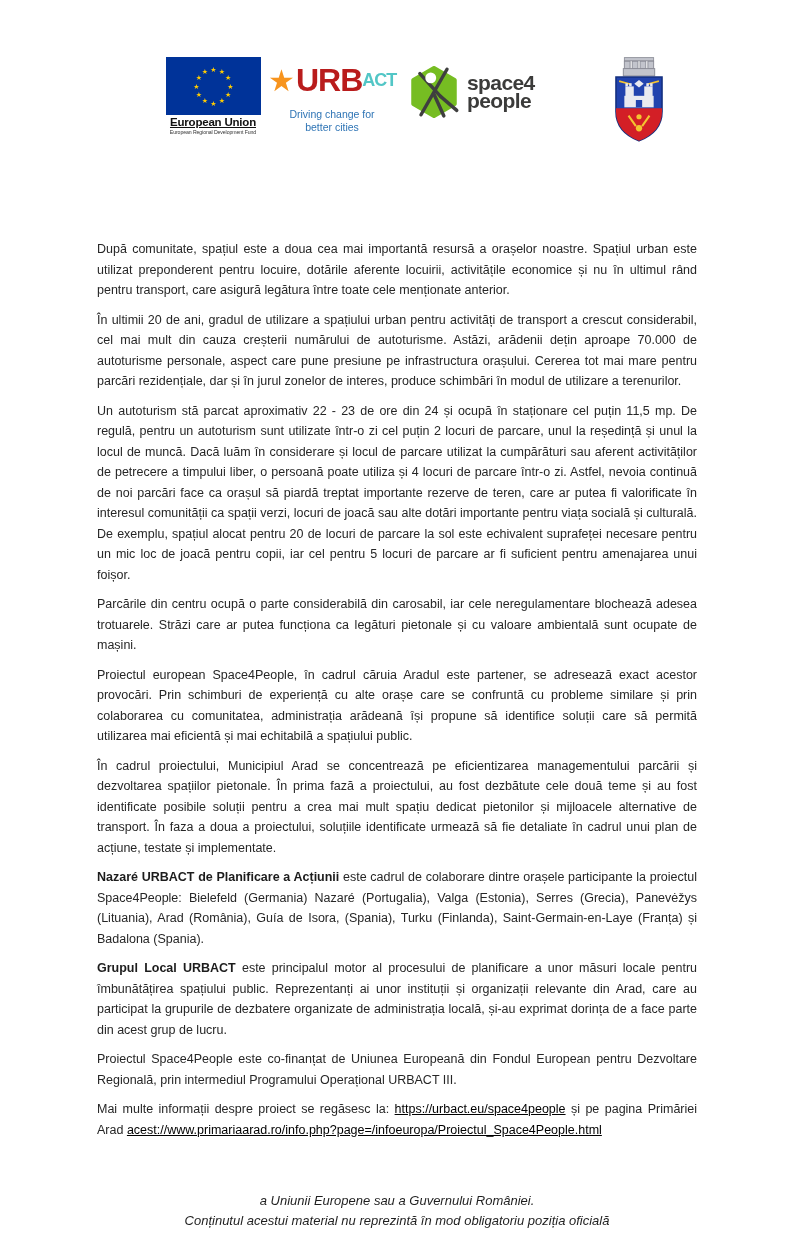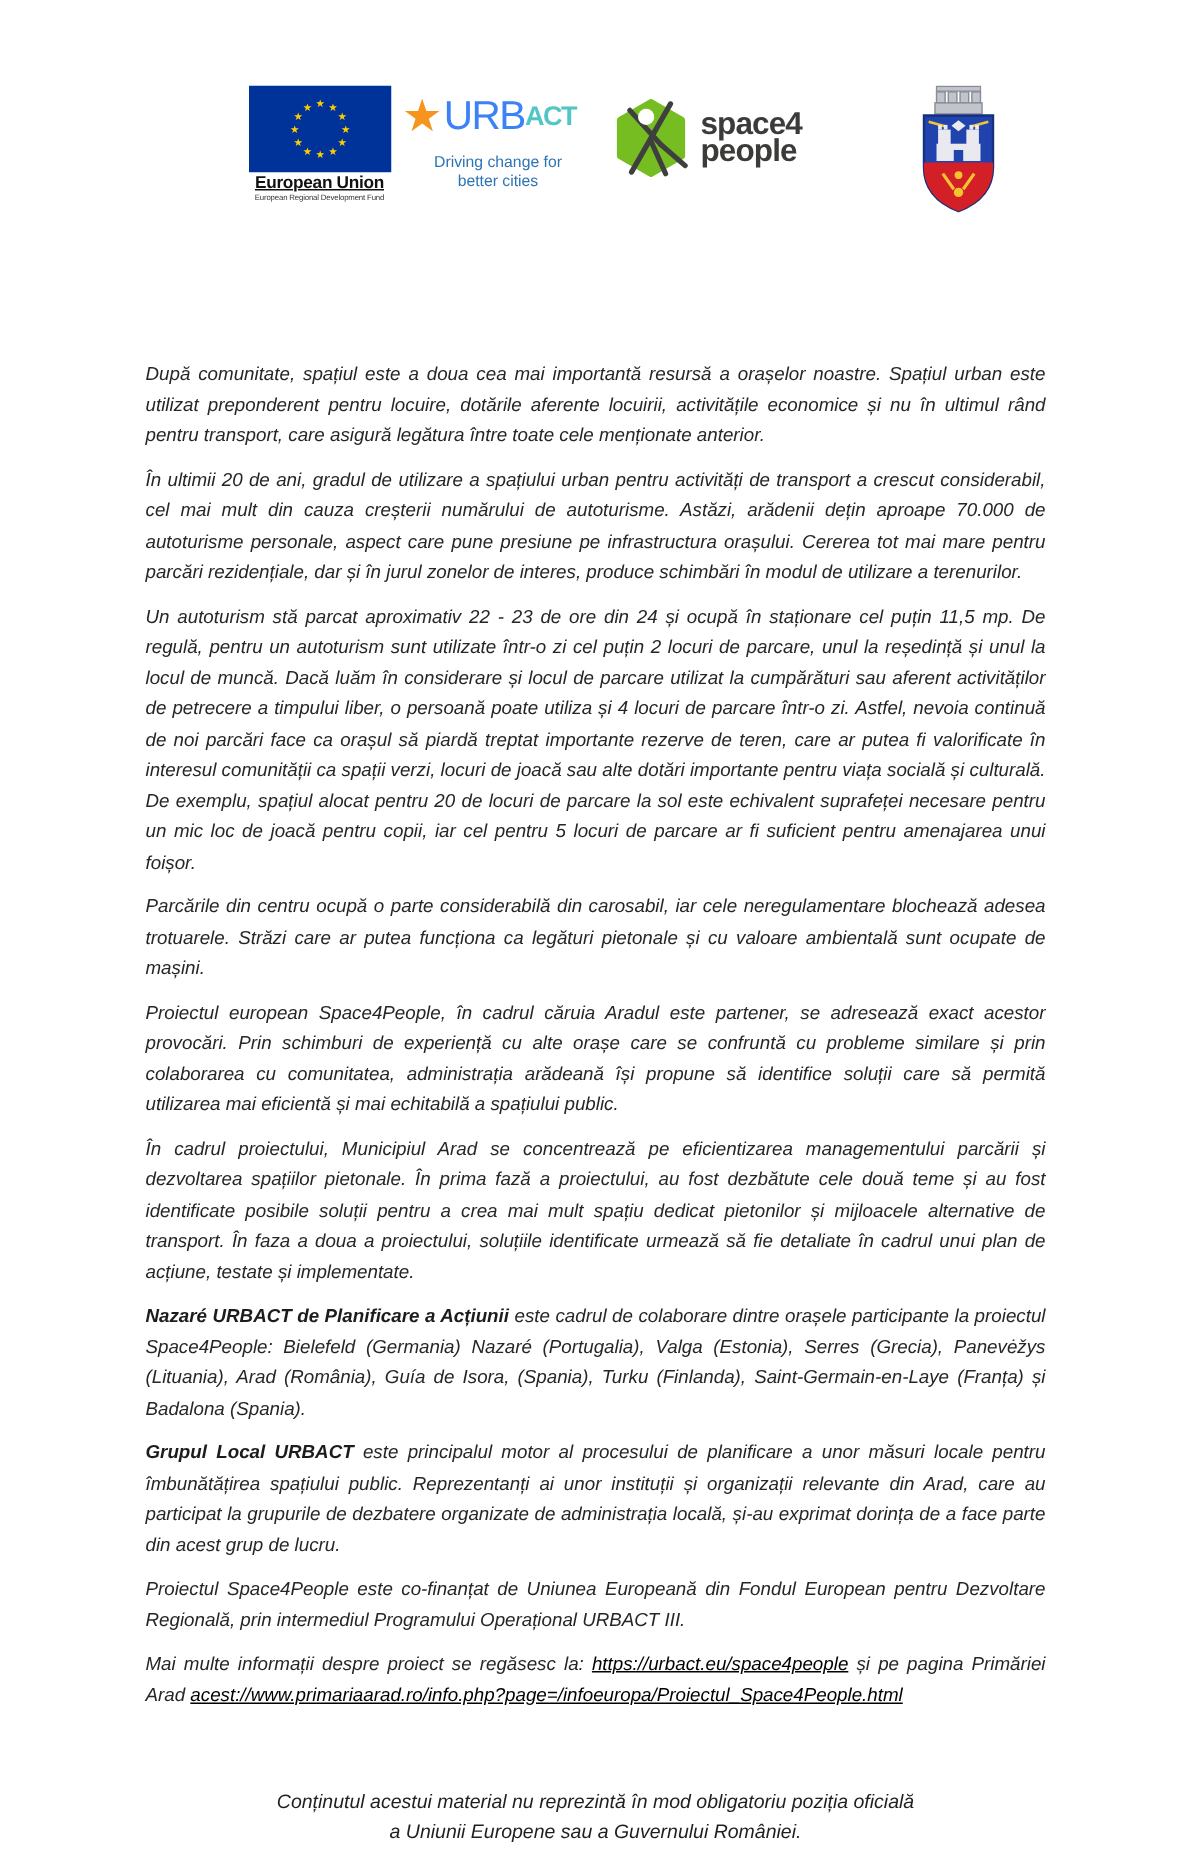--- a/index.html
+++ b/index.html
@@ -16,39 +16,39 @@
   .logo-header { position:absolute; top:0; left:0; width:794px; height:150px; }
 
   .eu-logo { position:absolute; left:163px; top:57px; width:100px; text-align:center; }
   .eu-logo svg { display:block; margin:0 auto; }
   .eu-label { font-weight:bold; font-size:11.5px; color:#111; margin-top:1px; letter-spacing:-0.2px;text-decoration:underline; }
   .eu-sublabel { font-size:5.2px; color:#333; letter-spacing:-0.1px; margin-top:1px; }
 
   .urbact-logo { position:absolute; left:268px; top:62px; width:130px; }
   .urbact-word { display:flex; align-items:center; }
   .urbact-star { color:#F7941E; font-size:30px; line-height:26px; margin-right:1px; }
-  .urbact-urb { color:#3b82f6; font-weight:normal; font-size:27px; letter-spacing:-1px; }
+  .urbact-urb { color:#b91c1c; font-weight:bold; font-size:32px; letter-spacing:-1px; }
   .urbact-act { color:#52C6C6; font-weight:bold; font-size:18px; letter-spacing:-1px; }
   .urbact-tagline { text-align:center; color:#2E74B5; font-size:10.5px; line-height:13px; margin-top:9px; padding-right:2px; }
 
   .s4p-logo { position:absolute; left:408px; top:66px; display:flex; align-items:center; }
   .s4p-icon { width:52px; height:52px; margin-right:7px; }
   .s4p-word { color:#3B3B3A; font-weight:bold; font-size:21px; line-height:18px; letter-spacing:-0.6px; }
 
   .arad-logo { position:absolute; left:610px; top:55px; width:58px; height:90px; }
 
   
   .doc-title {
     position:absolute; top:184px; left:0; width:100%;
     text-align:center; font-size:15px; font-weight:bold; color:#101010;
     letter-spacing:0.1px;
   }
 
   
-  .doc-body { position:absolute; left:97px; top:239px; width:600px;font-style:italic; }
+  .doc-body { position:absolute; left:97px; top:239px; width:600px; }
   .doc-body p {
     margin:0 0 9px 0;
     font-size:12.5px; line-height:20.5px;
     text-align:justify; color:#262626;
   }
   .doc-body strong { font-weight:bold; color:#1c1c1c; }
   .doc-body a { color:#000000; text-decoration:underline; overflow-wrap:anywhere; }
 
   
   .doc-footer {
@@ -153,17 +153,17 @@
     <p>Parcările din centru ocupă o parte considerabilă din carosabil, iar cele neregulamentare blochează adesea trotuarele. Străzi care ar putea funcționa ca legături pietonale și cu valoare ambientală sunt ocupate de mașini.</p>
     <p>Proiectul european Space4People, în cadrul căruia Aradul este partener, se adresează exact acestor provocări. Prin schimburi de experiență cu alte orașe care se confruntă cu probleme similare și prin colaborarea cu comunitatea, administrația arădeană își propune să identifice soluții care să permită utilizarea mai eficientă și mai echitabilă a spațiului public.</p>
     <p>În cadrul proiectului, Municipiul Arad se concentrează pe eficientizarea managementului parcării și dezvoltarea spațiilor pietonale. În prima fază a proiectului, au fost dezbătute cele două teme și au fost identificate posibile soluții pentru a crea mai mult spațiu dedicat pietonilor și mijloacele alternative de transport. În faza a doua a proiectului, soluțiile identificate urmează să fie detaliate în cadrul unui plan de acțiune, testate și implementate.</p>
     <p><strong>Nazaré URBACT de Planificare a Acțiunii</strong><span> este cadrul de colaborare dintre orașele participante la proiectul Space4People: Bielefeld (Germania) Nazaré (Portugalia), Valga (Estonia), Serres (Grecia), Panevėžys (Lituania), Arad (România), Guía de Isora, (Spania), Turku (Finlanda), Saint-Germain-en-Laye (Franța) și Badalona (Spania).</span></p>
     <p><strong>Grupul Local URBACT</strong><span> este principalul motor al procesului de planificare a unor măsuri locale pentru îmbunătățirea spațiului public. Reprezentanți ai unor instituții și organizații relevante din Arad, care au participat la grupurile de dezbatere organizate de administrația locală, și-au exprimat dorința de a face parte din acest grup de lucru.</span></p>
     <p>Proiectul Space4People este co-finanțat de Uniunea Europeană din Fondul European pentru Dezvoltare Regională, prin intermediul Programului Operațional URBACT III.</p>
     <p><span>Mai multe informații despre proiect se regăsesc la: </span><a href="#">https://urbact.eu/space4people</a><span> și pe pagina Primăriei Arad </span><a href="#">acest://www.primariaarad.ro/info.php?page=/infoeuropa/Proiectul_Space4People.html</a></p>
   </div>
 
   <div class="doc-footer">
+    <div>a Uniunii Europene sau a Guvernului României.</div>
     <div>Conținutul acestui material nu reprezintă în mod obligatoriu poziția oficială</div>
-    <div>a Uniunii Europene sau a Guvernului României.</div>
   </div>
 
 </div>
 
 </body></html>

